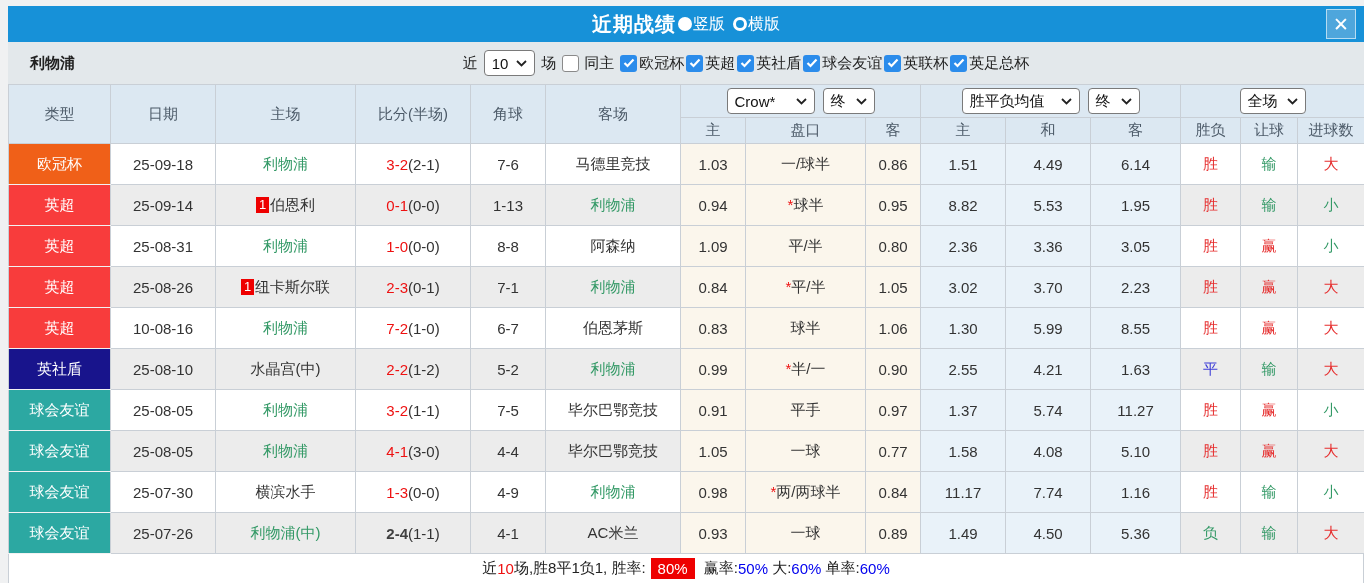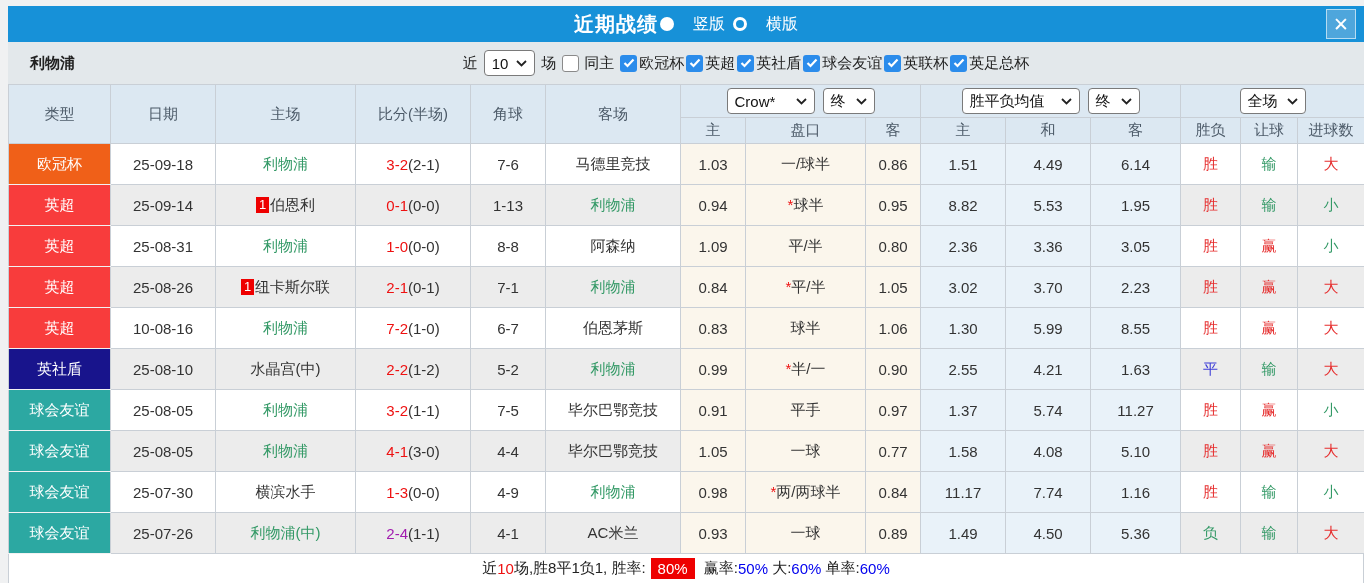--- a/index.html
+++ b/index.html
@@ -3,21 +3,21 @@
 <meta charset="utf-8">
 <style>
   * { box-sizing: border-box; margin: 0; padding: 0; }
   html,body { width:1364px; height:583px; background:#f0f1f2; font-family:"Liberation Sans","DejaVu Sans",sans-serif; overflow:hidden; }
   .window { margin:6px 0 0 8px; width:1356px; }
 
   
   .titlebar { height:36px; background:#1791d8; position:relative; display:flex; align-items:center; justify-content:center; }
   .title-group { display:flex; align-items:center; gap:8px; color:#fff; font-size:16px; }
   .title { font-size:20px; font-weight:bold; letter-spacing:1px; }
-  .radio-opt { display:flex; align-items:center; gap:19px; cursor:pointer; }
+  .radio-opt { display:flex; align-items:center; gap:1px; cursor:pointer; }
   .radio { width:14px; height:14px; border-radius:50%; display:inline-block; }
   .radio.filled { background:#fff; margin-left:-6px; }
   .radio.hollow { border:3px solid #fff; background:transparent; }
   .close-btn { position:absolute; right:8px; top:3px; width:30px; height:30px; background:#4ea6dc; border:1px solid #b5dcf2; color:#fff; font-size:19px; font-weight:bold; display:flex; align-items:center; justify-content:center; cursor:pointer; }
 
   
   .filterbar { height:42px; background:#e3e8eb; position:relative; display:flex; align-items:center; justify-content:center; font-size:15px; color:#222; }
   .team-name-label { position:absolute; left:22px; font-weight:bold; font-size:15px; color:#222; }
   .filter-controls { display:flex; align-items:center; gap:6px; margin-left:120px; }
   .sel { display:inline-flex; align-items:center; justify-content:space-between; gap:8px; background:#fff; border:1px solid #7a7a7a; border-radius:4px; height:26px; padding:0 7px; font-size:15px; color:#111; cursor:pointer; }
@@ -274,21 +274,21 @@
     <td class="colblue cell-aa">3.05</td>
     <td class="cell-outcome" style="color: rgb(230, 46, 46);">胜</td>
     <td class="cell-houtcome" style="color: rgb(230, 46, 46);">赢</td>
     <td class="cell-goutcome" style="color: rgb(51, 153, 102);">小</td>
   </tr>
 
   <tr class="alt">
     <td class="cell-type" style="background: rgb(248, 60, 60);">英超</td>
     <td class="cell-date">25-08-26</td>
     <td class="cell-home"><span class="rank-badge" style="background: rgb(238, 0, 0);">1</span><span class="team-txt">纽卡斯尔联</span></td>
-    <td class="cell-score"><span class="score-main" style="color: rgb(238, 17, 17);">2-1</span><span class="score-half">(0-1)</span></td>
+    <td class="cell-score"><span class="score-main" style="color: rgb(238, 17, 17);">2-3</span><span class="score-half">(0-1)</span></td>
     <td class="cell-corner">7-1</td>
     <td class="cell-away"><span class="team-txt" style="color: rgb(51, 153, 102);">利物浦</span></td>
     <td class="cream cell-hh">0.84</td>
     <td class="cream cell-line"><span class="star" style="color: rgb(238, 17, 17);">*</span><span class="line-txt">平/半</span></td>
     <td class="cream cell-ha">1.05</td>
     <td class="colblue cell-ah">3.02</td>
     <td class="colblue cell-ad">3.70</td>
     <td class="colblue cell-aa">2.23</td>
     <td class="cell-outcome" style="color: rgb(230, 46, 46);">胜</td>
     <td class="cell-houtcome" style="color: rgb(230, 46, 46);">赢</td>
@@ -382,21 +382,21 @@
     <td class="colblue cell-aa">1.16</td>
     <td class="cell-outcome" style="color: rgb(230, 46, 46);">胜</td>
     <td class="cell-houtcome" style="color: rgb(51, 153, 102);">输</td>
     <td class="cell-goutcome" style="color: rgb(51, 153, 102);">小</td>
   </tr>
 
   <tr class="alt">
     <td class="cell-type" style="background: rgb(44, 168, 162);">球会友谊</td>
     <td class="cell-date">25-07-26</td>
     <td class="cell-home"><span class="team-txt" style="color: rgb(51, 153, 102);">利物浦(中)</span></td>
-    <td class="cell-score"><span class="score-main" style="color: #a21caf;">2-4</span><span class="score-half">(1-1)</span></td>
+    <td class="cell-score"><span class="score-main" style="color: #404040; font-weight: bold;">2-4</span><span class="score-half">(1-1)</span></td>
     <td class="cell-corner">4-1</td>
     <td class="cell-away"><span class="team-txt">AC米兰</span></td>
     <td class="cream cell-hh">0.93</td>
     <td class="cream cell-line"><span class="line-txt">一球</span></td>
     <td class="cream cell-ha">0.89</td>
     <td class="colblue cell-ah">1.49</td>
     <td class="colblue cell-ad">4.50</td>
     <td class="colblue cell-aa">5.36</td>
     <td class="cell-outcome" style="color: rgb(51, 153, 102);">负</td>
     <td class="cell-houtcome" style="color: rgb(51, 153, 102);">输</td>

